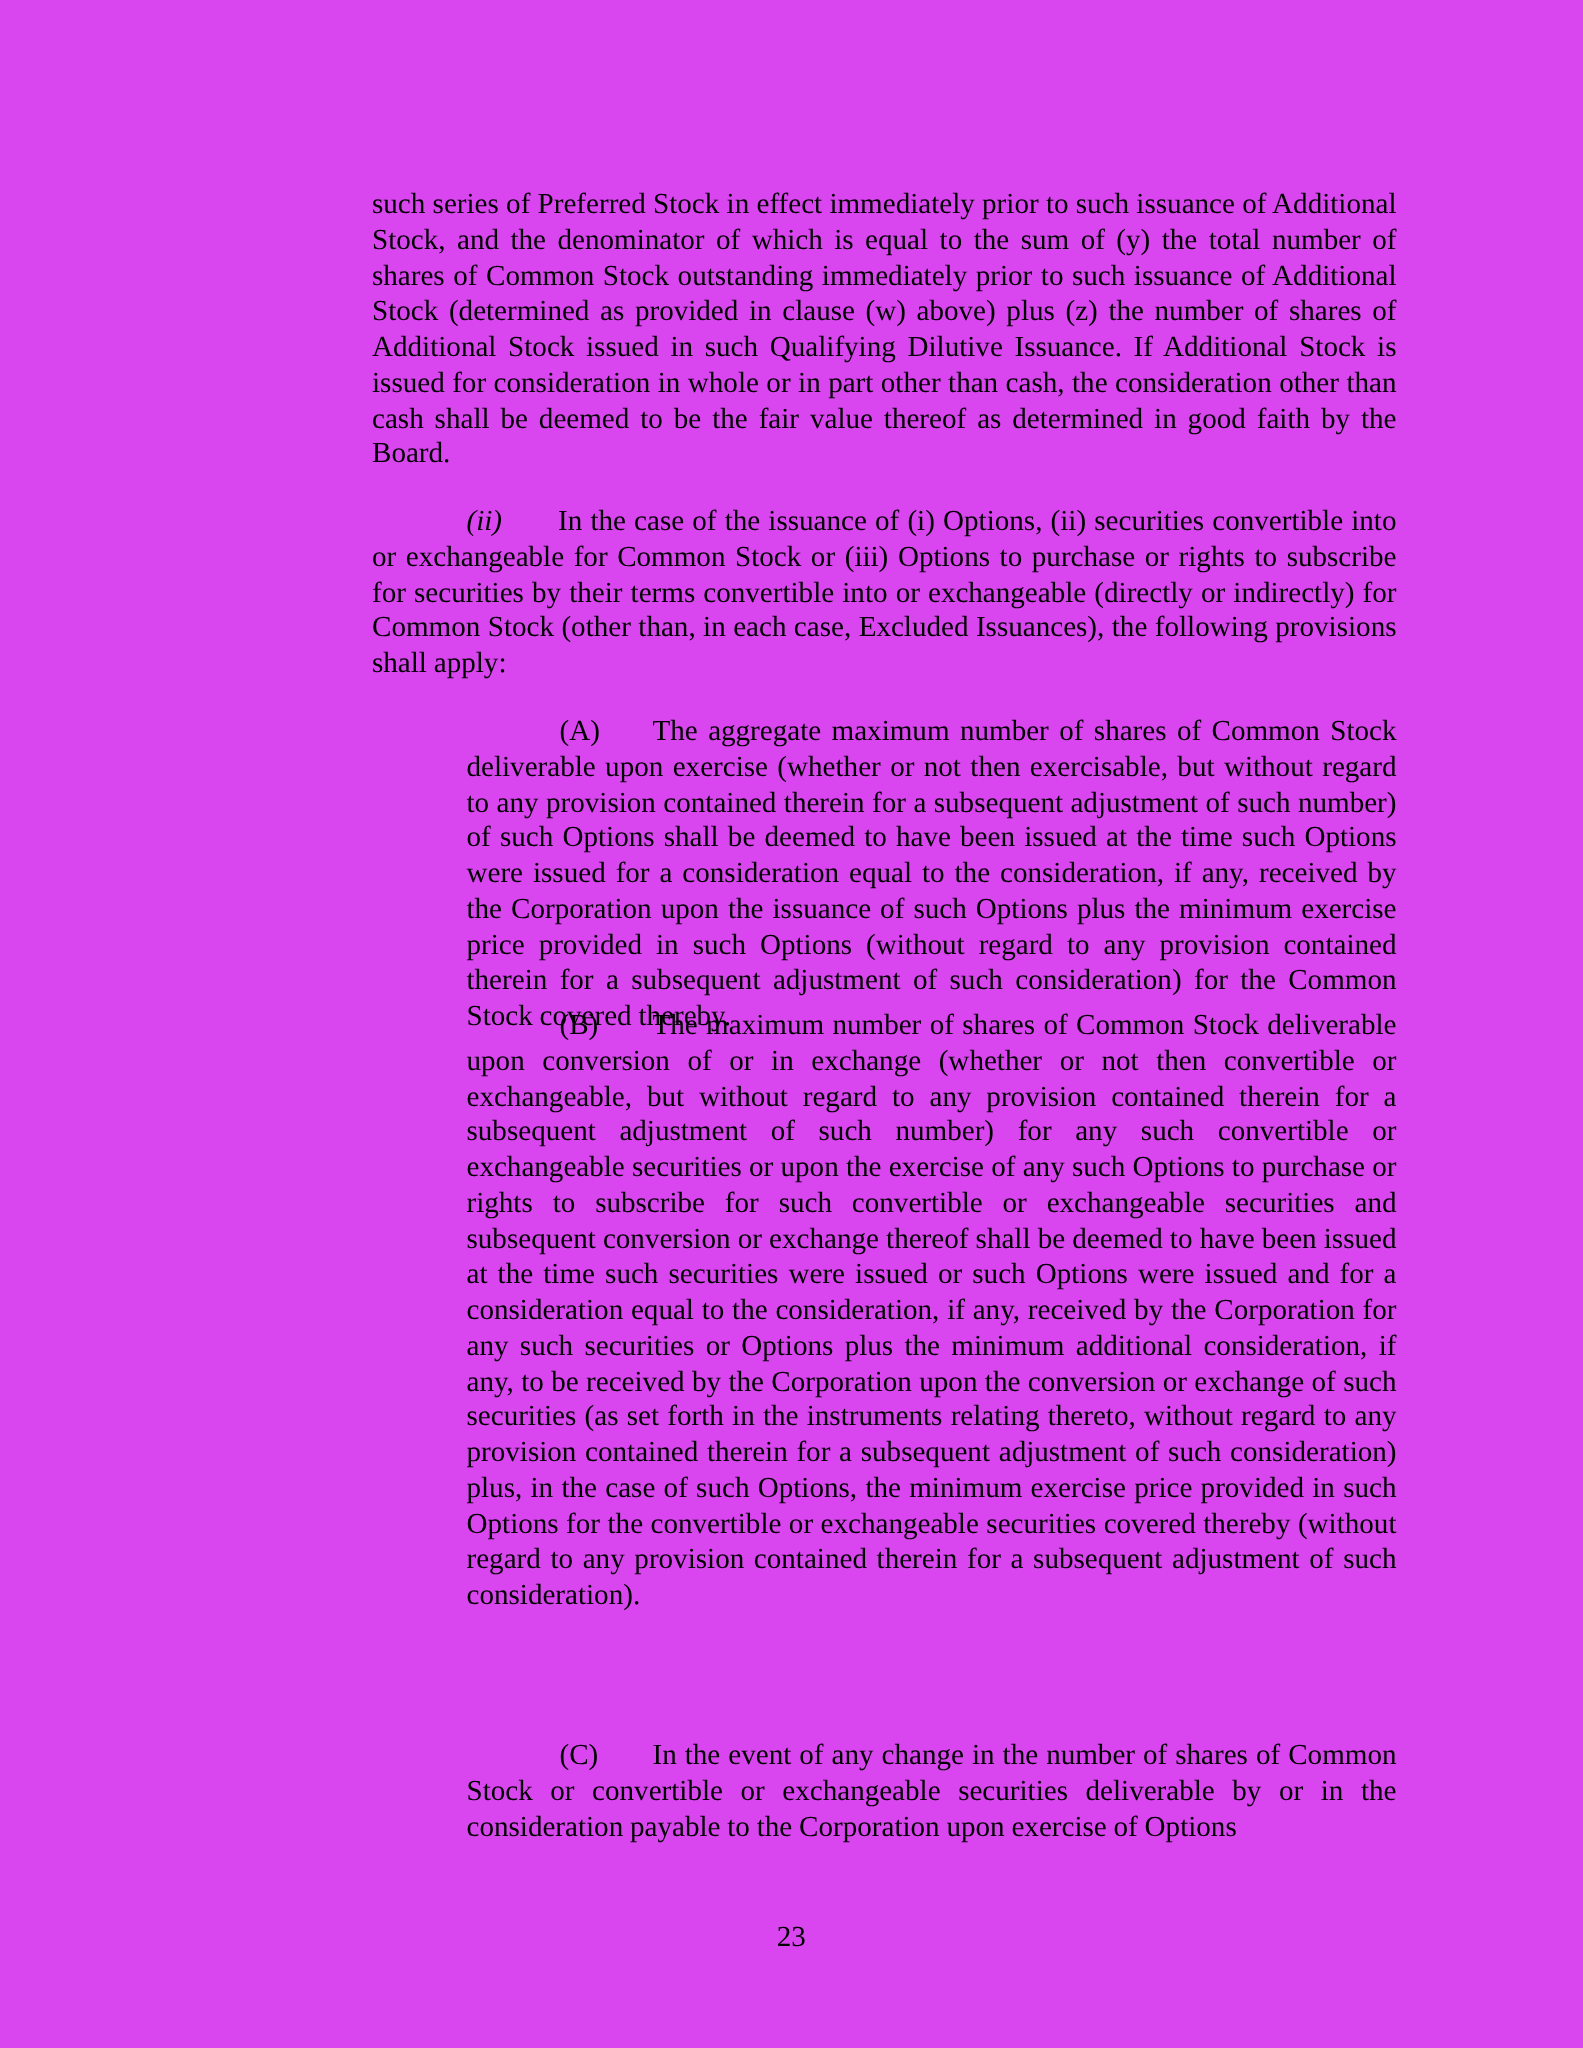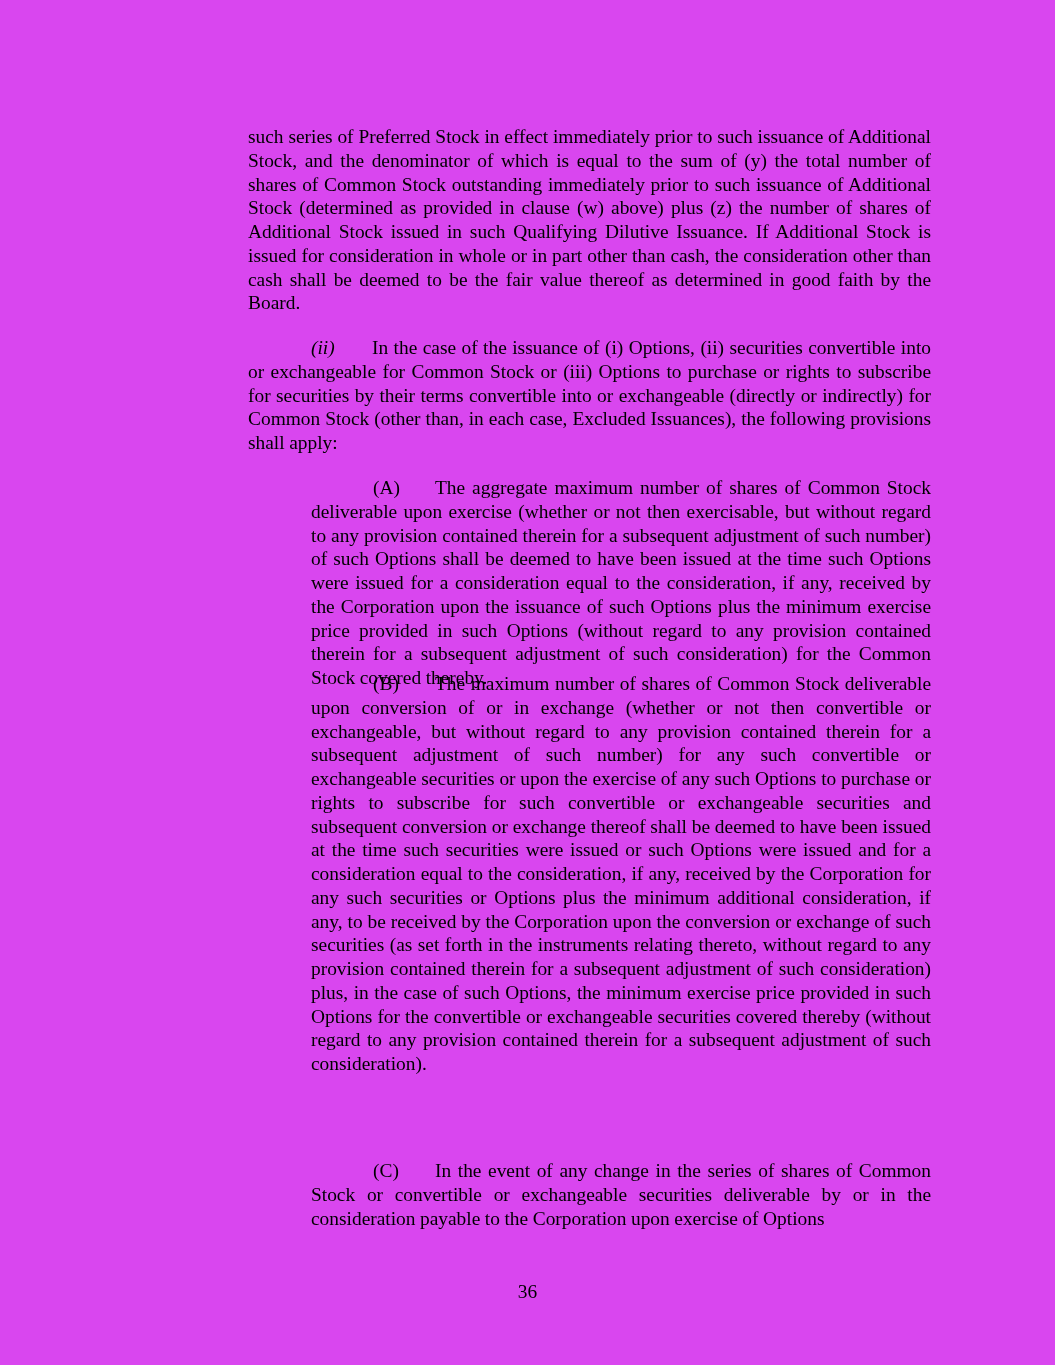--- a/index.html
+++ b/index.html
@@ -69,18 +69,18 @@
 
   <p class="para indent sub" style="top:476px;">
     <span class="label">(A)</span><span>The aggregate maximum number of shares of Common Stock deliverable upon exercise (whether or not then exercisable, but without regard to any provision contained therein for a subsequent adjustment of such number) of such Options shall be deemed to have been issued at the time such Options were issued for a consideration equal to the consideration, if any, received by the Corporation upon the issuance of such Options plus the minimum exercise price provided in such Options (without regard to any provision contained therein for a subsequent adjustment of such consideration) for the Common Stock covered thereby.</span>
   </p>
 
   <p class="para indent sub" style="top:672px;">
     <span class="label">(B)</span><span>The maximum number of shares of Common Stock deliverable upon conversion of or in exchange (whether or not then convertible or exchangeable, but without regard to any provision contained therein for a subsequent adjustment of such number) for any such convertible or exchangeable securities or upon the exercise of any such Options to purchase or rights to subscribe for such convertible or exchangeable securities and subsequent conversion or exchange thereof shall be deemed to have been issued at the time such securities were issued or such Options were issued and for a consideration equal to the consideration, if any, received by the Corporation for any such securities or Options plus the minimum additional consideration, if any, to be received by the Corporation upon the conversion or exchange of such securities (as set forth in the instruments relating thereto, without regard to any provision contained therein for a subsequent adjustment of such consideration) plus, in the case of such Options, the minimum exercise price provided in such Options for the convertible or exchangeable securities covered thereby (without regard to any provision contained therein for a subsequent adjustment of such consideration).</span>
   </p>
 
   <p class="para indent sub" style="top:1159px;">
-    <span class="label">(C)</span><span>In the event of any change in the series of shares of Common Stock or convertible or exchangeable securities deliverable by or in the consideration payable to the Corporation upon exercise of Options</span>
+    <span class="label">(C)</span><span>In the event of any change in the number of shares of Common Stock or convertible or exchangeable securities deliverable by or in the consideration payable to the Corporation upon exercise of Options</span>
   </p>
 
-  <div class="page-number">36</div>
+  <div class="page-number">23</div>
 
 </div>
 
 </body></html>

